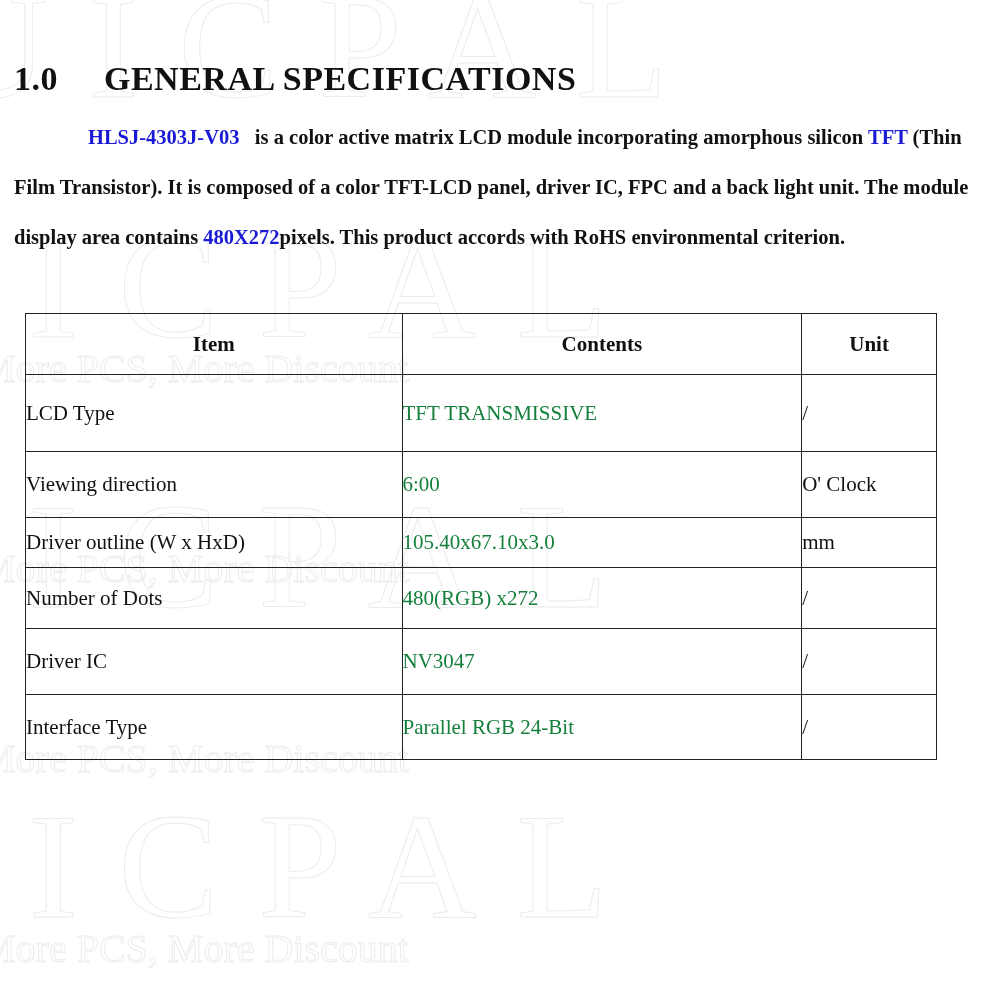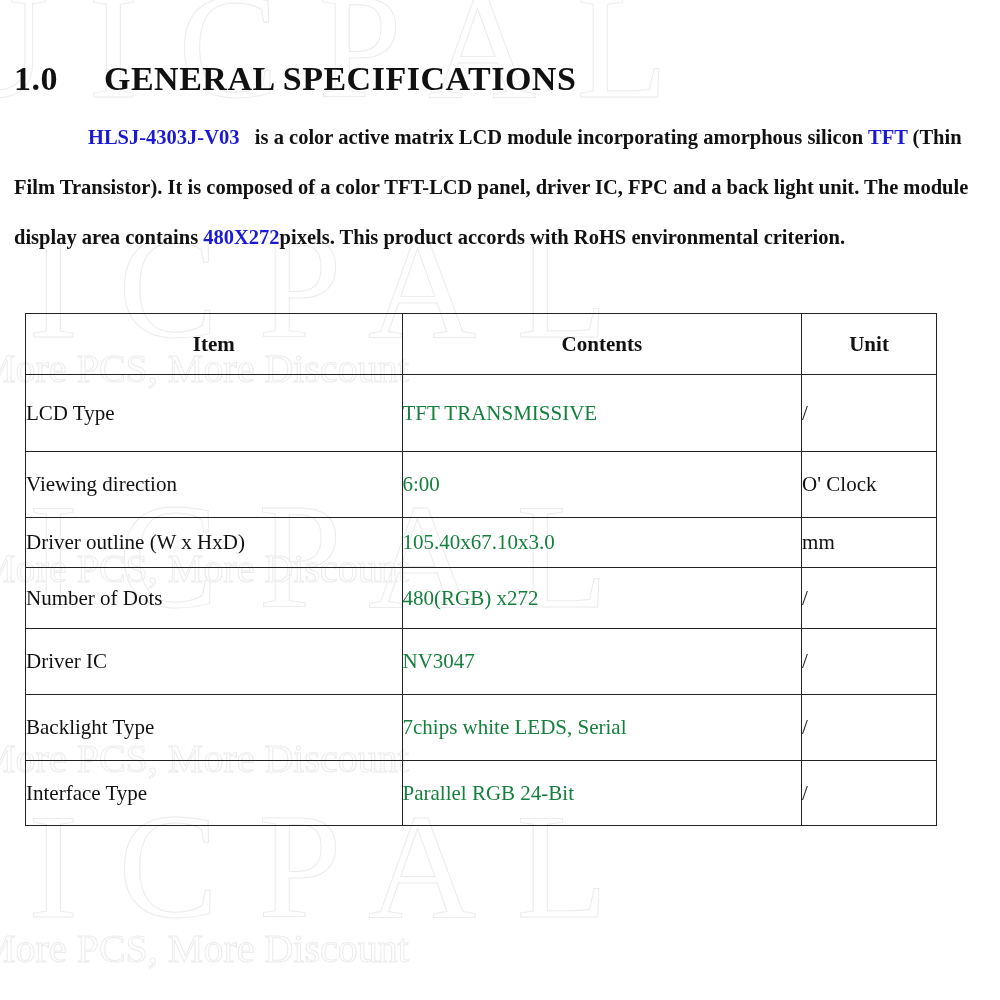--- a/index.html
+++ b/index.html
@@ -70,24 +70,19 @@
   <tr style="height:61px">
     <td>Number of Dots</td>
     <td class="c">480(RGB) x272</td>
     <td>/</td>
   </tr>
   <tr style="height:66px">
     <td>Driver IC</td>
     <td class="c">NV3047</td>
     <td>/</td>
   </tr>
-  <tr style="height:66px">
-    <td>Backlight Type</td>
-    <td class="c">7chips white LEDS, Serial</td>
-    <td>/</td>
-  </tr>
   <tr style="height:65px">
     <td>Interface Type</td>
     <td class="c">Parallel RGB 24-Bit</td>
     <td>/</td>
   </tr>
 </tbody>
   </table>
 
 </body></html>

